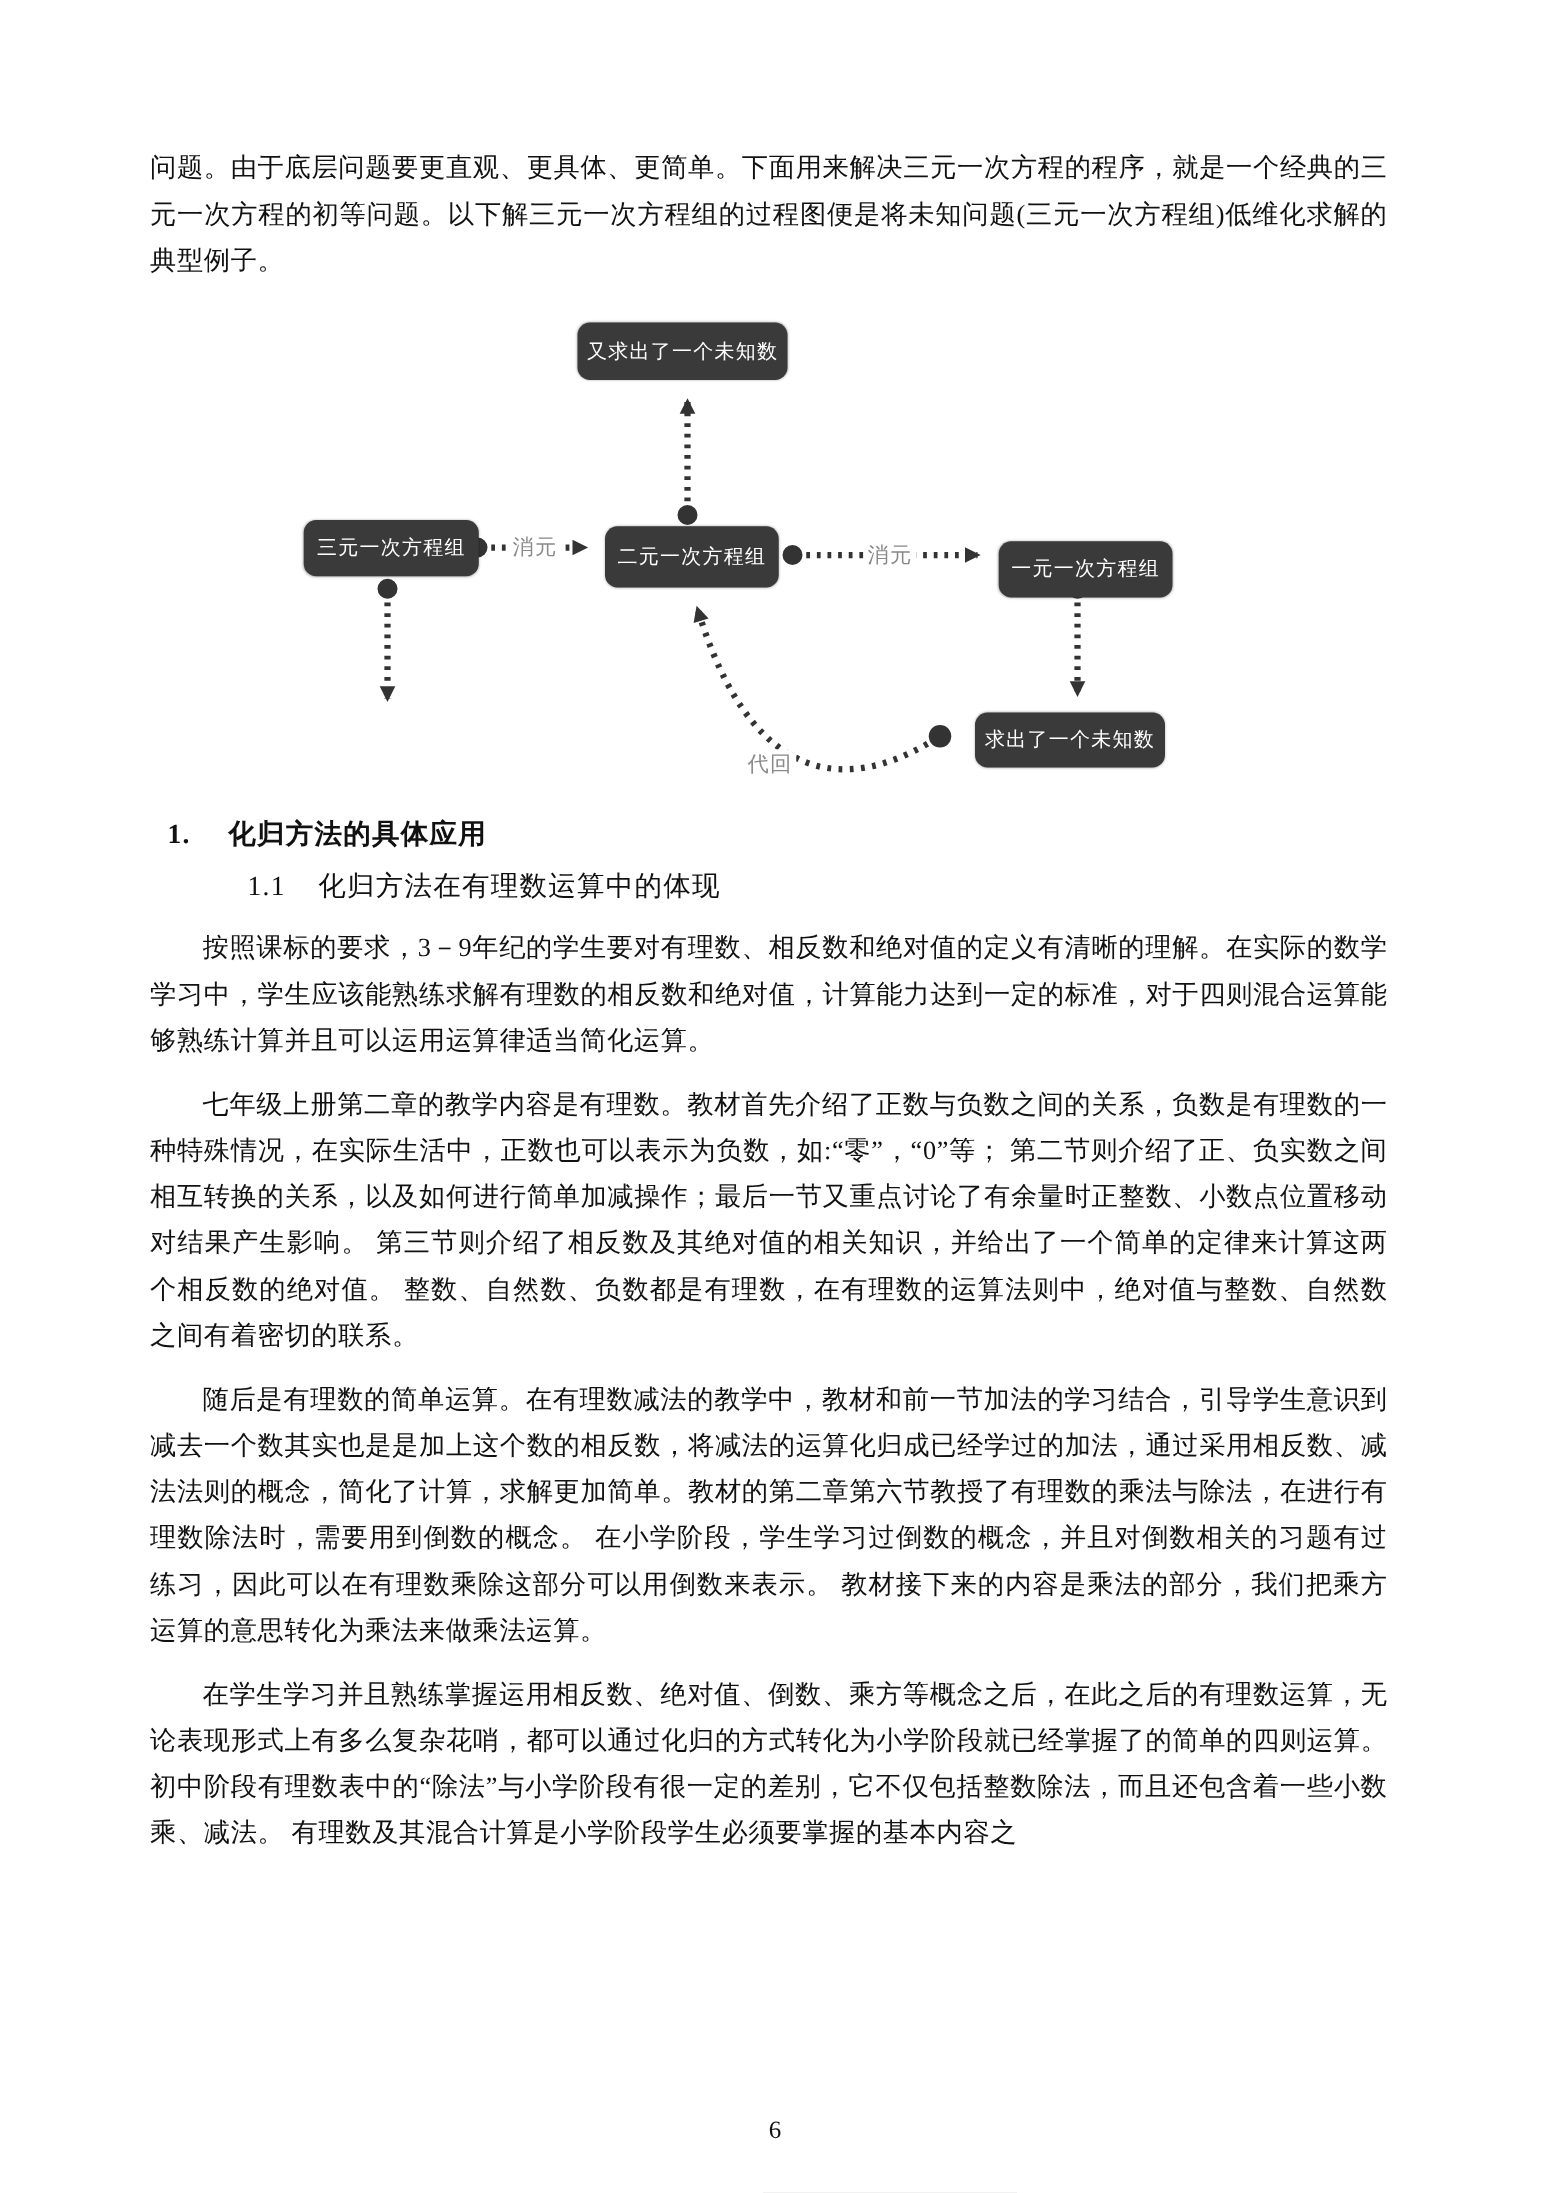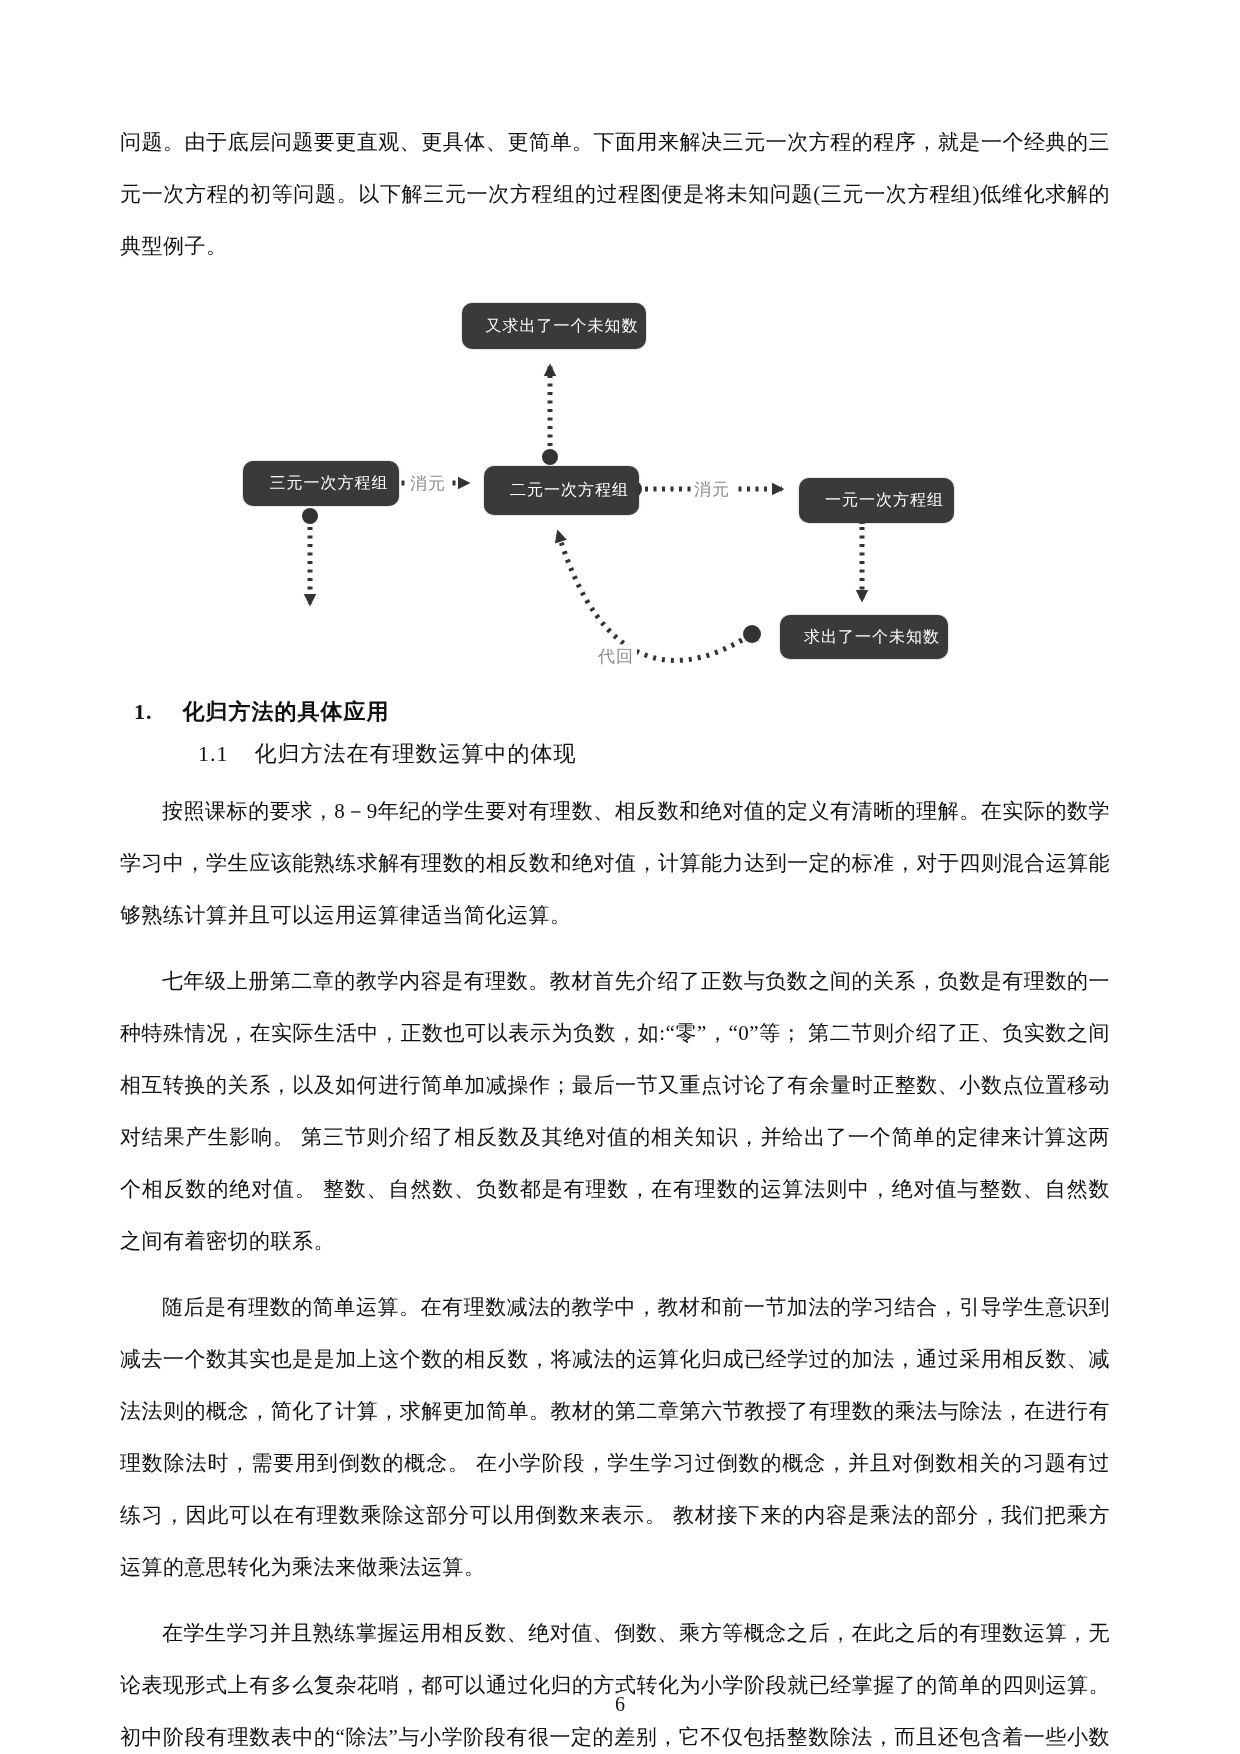--- a/index.html
+++ b/index.html
@@ -12,21 +12,21 @@
     color:#111;
     overflow:hidden;
   }
   .content{
     position:relative;
     padding:116px 130px 0 120px;
     width:990px;
   }
   .body-text{
     font-size:21px;
-    line-height:52px;
+    line-height:37px;
     text-align:justify;
     margin:14px 0 0 0;
     text-indent:2em;
     letter-spacing:0.5px;
   }
   .no-indent{text-indent:0;margin-top:0;}
 
   
   .diagram{
     position:relative;
@@ -38,21 +38,20 @@
     position:absolute;
     background:#3a3a3a;
     color:#fff;
     border-radius:10px;
     display:flex;align-items:center;justify-content:center;
     font-size:16px;
     font-family:"Liberation Sans","DejaVu Sans",sans-serif;
     letter-spacing:1px;
     white-space:nowrap;
     box-shadow:0 0 2px rgba(0,0,0,.35);
-    padding-left:16px;
   }
   .node-top{left:342px;top:21px;width:168px;height:46px;}
   .node-left{left:123px;top:179px;width:140px;height:45px;}
   .node-center{left:364px;top:184px;width:139px;height:49px;}
   .node-right{left:679px;top:196px;width:139px;height:45px;}
   .node-bleft{left:85px;top:335px;width:233px;height:47px;border-radius:12px;}
   .node-bright{left:660px;top:333px;width:152px;height:44px;}
   .edge-label{
     position:absolute;
     transform:translate(-50%,-50%);
@@ -144,21 +143,21 @@
 
 
     <div class="h-section">
       <span class="h-num-sec">1.</span><span>化归方法的具体应用</span>
     </div>
 
     <div class="h-sub">
       <span class="h-num">1.1</span><span>化归方法在有理数运算中的体现</span>
     </div>
 
-    <p class="body-text">按照课标的要求，8－9年纪的学生要对有理数、相反数和绝对值的定义有清晰的理解。在实际的数学学习中，学生应该能熟练求解有理数的相反数和绝对值，计算能力达到一定的标准，对于四则混合运算能够熟练计算并且可以运用运算律适当简化运算。</p>
+    <p class="body-text">按照课标的要求，3－9年纪的学生要对有理数、相反数和绝对值的定义有清晰的理解。在实际的数学学习中，学生应该能熟练求解有理数的相反数和绝对值，计算能力达到一定的标准，对于四则混合运算能够熟练计算并且可以运用运算律适当简化运算。</p>
     <p class="body-text">七年级上册第二章的教学内容是有理数。教材首先介绍了正数与负数之间的关系，负数是有理数的一种特殊情况，在实际生活中，正数也可以表示为负数，如:“零”，“0”等；  第二节则介绍了正、负实数之间相互转换的关系，以及如何进行简单加减操作；最后一节又重点讨论了有余量时正整数、小数点位置移动对结果产生影响。 第三节则介绍了相反数及其绝对值的相关知识，并给出了一个简单的定律来计算这两个相反数的绝对值。 整数、自然数、负数都是有理数，在有理数的运算法则中，绝对值与整数、自然数之间有着密切的联系。</p>
     <p class="body-text">随后是有理数的简单运算。在有理数减法的教学中，教材和前一节加法的学习结合，引导学生意识到减去一个数其实也是是加上这个数的相反数，将减法的运算化归成已经学过的加法，通过采用相反数、减法法则的概念，简化了计算，求解更加简单。教材的第二章第六节教授了有理数的乘法与除法，在进行有理数除法时，需要用到倒数的概念。 在小学阶段，学生学习过倒数的概念，并且对倒数相关的习题有过练习，因此可以在有理数乘除这部分可以用倒数来表示。 教材接下来的内容是乘法的部分，我们把乘方运算的意思转化为乘法来做乘法运算。</p>
     <p class="body-text">在学生学习并且熟练掌握运用相反数、绝对值、倒数、乘方等概念之后，在此之后的有理数运算，无论表现形式上有多么复杂花哨，都可以通过化归的方式转化为小学阶段就已经掌握了的简单的四则运算。 初中阶段有理数表中的“除法”与小学阶段有很一定的差别，它不仅包括整数除法，而且还包含着一些小数乘、减法。 有理数及其混合计算是小学阶段学生必须要掌握的基本内容之</p>
 
   </div>
 
   <div class="page-number">6</div>
 </div>
 
 </body></html>

